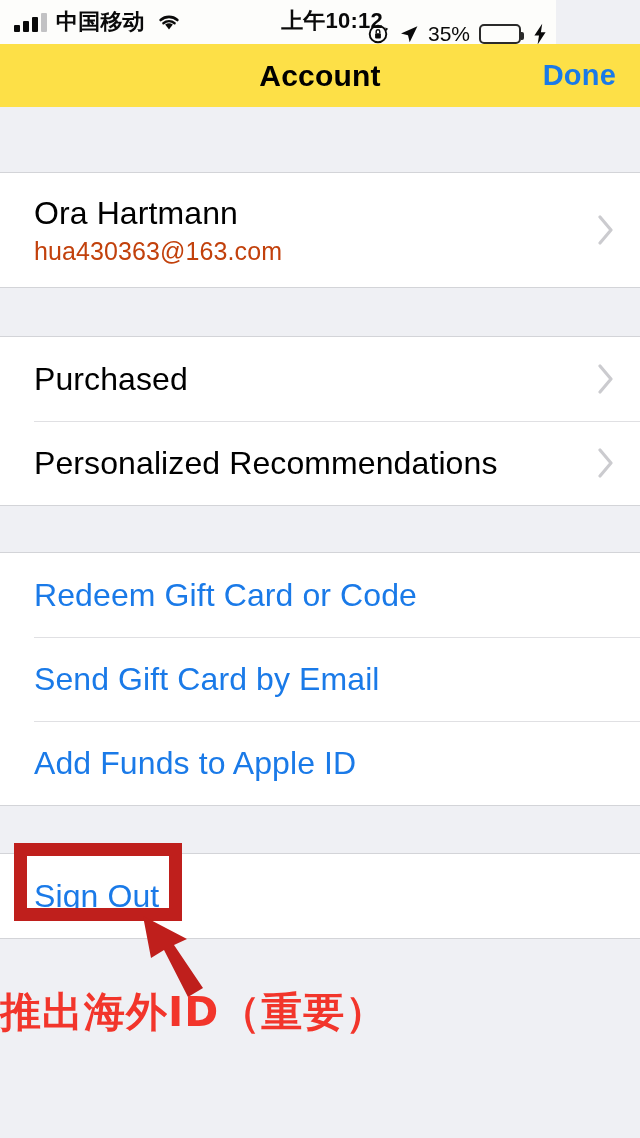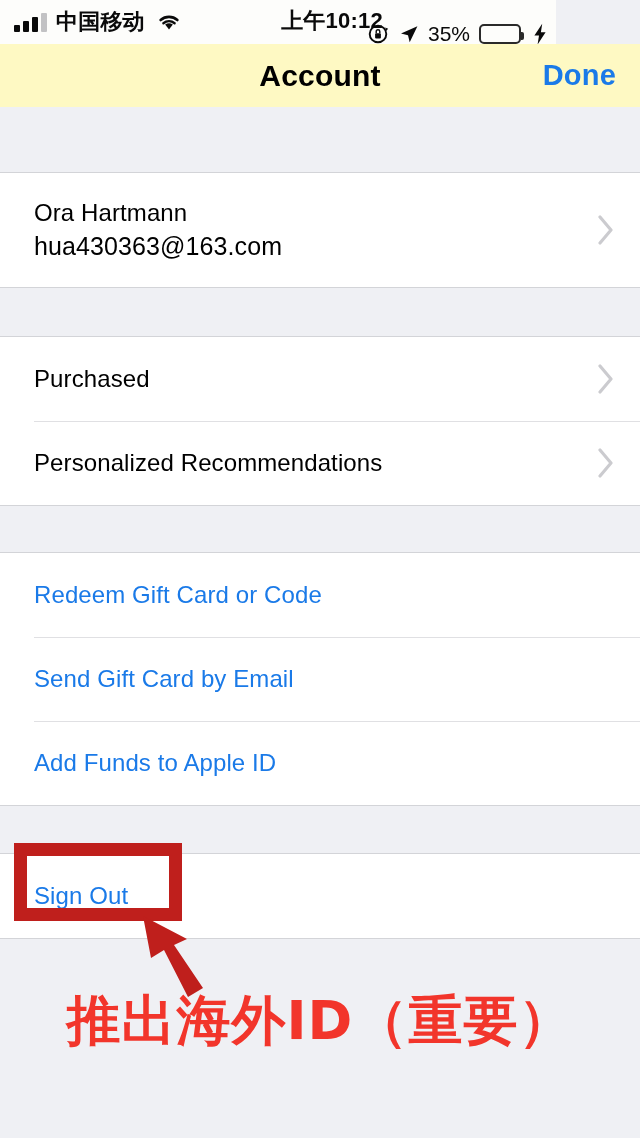--- a/index.html
+++ b/index.html
@@ -36,21 +36,21 @@
   .locarrow{ width:20px; height:20px; }
   .batt-pct{ font-size:21px; font-weight:500; color:#0a0a0a; letter-spacing:0; }
   .batt{ position:relative; width:42px; height:20px; border:2px solid #2a2a2a; border-radius:5px; padding:2px; }
   .batt-fill{ height:100%; width:35%; background:#31d158; border-radius:2px; }
   .batt-cap{ position:absolute; right:-5px; top:6px; width:3px; height:8px; background:#2a2a2a; border-radius:0 2px 2px 0; }
   .bolt{ width:16px; height:22px; margin-left:2px; }
 
   
   .navbar{
     position:absolute; left:0; top:44px; width:640px; height:63px;
-    background:#fef9c3;
+    background:#fde047;
   }
   .nav-title{
     position:absolute; left:0; top:0; width:640px; height:63px;
     display:flex; align-items:center; justify-content:center;
     font-size:30px; font-weight:700; color:#000; letter-spacing:.2px;
   }
   .nav-done{
     position:absolute; right:24px; top:0; height:63px;
     display:flex; align-items:center;
     font-size:29px; font-weight:600; color:#1a7ae8; letter-spacing:.2px;
@@ -62,38 +62,38 @@
   .gap{ width:640px; background:#eff0f4; }
   .group{ width:640px; background:#fff; border-top:1px solid #d3d4d8; border-bottom:1px solid #d3d4d8; }
   .row{
     position:relative; width:640px; display:flex; align-items:center;
     padding:0 24px 0 34px; background:#fff; cursor:pointer;
   }
   .row + .row::before{
     content:""; position:absolute; left:34px; right:0; top:0; height:1px; background:#e0e0e3;
   }
   .row-main{ flex:1; min-width:0; }
-  .row-title{ font-size:24px; color:#000; letter-spacing:.1px; }
+  .row-title{ font-size:32px; color:#000; letter-spacing:.1px; }
   .row-title.link{ color:#1a7ae8; }
-  .row-sub{ font-size:25px; color:#000000; letter-spacing:.1px; margin-top:5px; }
+  .row-sub{ font-size:25px; color:#c2410c; letter-spacing:.1px; margin-top:5px; }
   .chev{ width:20px; height:34px; flex:0 0 auto; opacity:.85; }
 
   .row-account{ height:114px; }
   .row-tall{ height:84px; }
 
   
   .anno-box{
     position:absolute; left:14px; top:843px; width:168px; height:78px;
     border:13px solid #bf1f1c; background:transparent; pointer-events:none;
     box-sizing:border-box;
   }
   .anno-arrow{ position:absolute; left:140px; top:912px; width:120px; height:85px; pointer-events:none; }
   .anno-text{
-    position:absolute; left:0; top:985px; width:640px; text-align:center;
-    font-size:54px; font-weight:700; color:#f2352b; letter-spacing:1px;
+    position:absolute; left:0; top:985px; width:640px; 
+    font-size:41px; font-weight:700; color:#f2352b; letter-spacing:1px;
     font-family:"DejaVu Sans","Liberation Sans",sans-serif;
     pointer-events:none;
   }
 </style>
 </head>
 <body>
 
 <div id="screen">
 
   <div class="statusbar">

